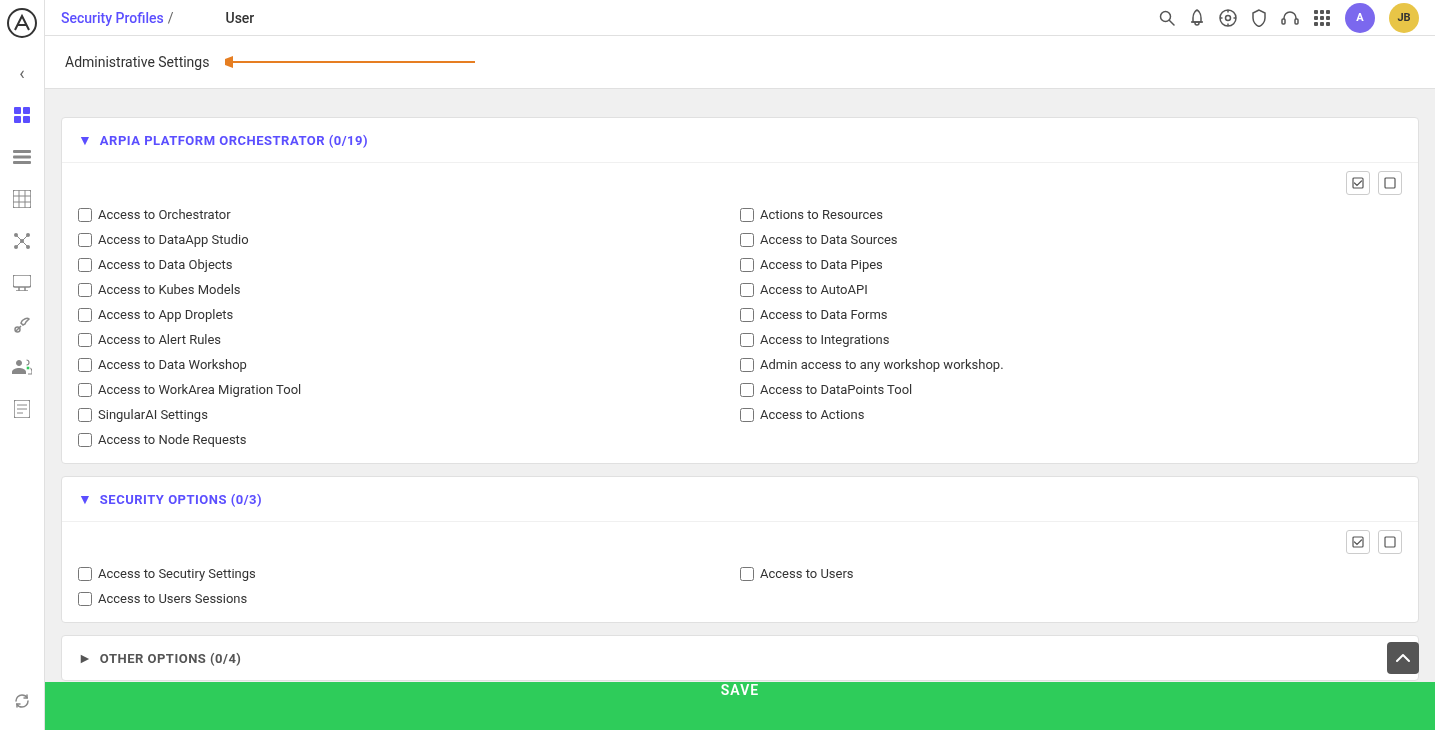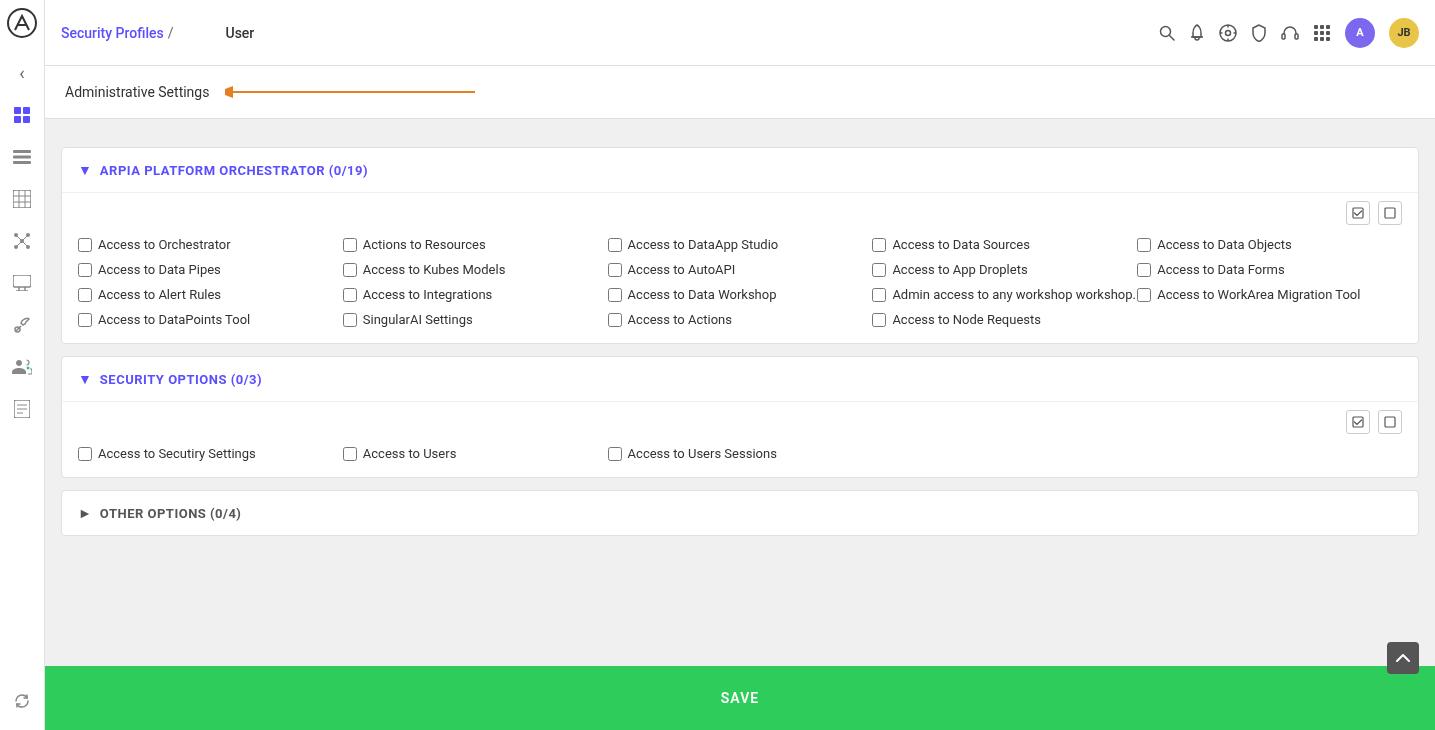--- a/index.html
+++ b/index.html
@@ -46,21 +46,21 @@
     .main-area {
       flex: 1;
       display: flex;
       flex-direction: column;
       overflow: hidden;
     }
 
     
     .top-header {
       background: #fff;
-      height: 66px;
+      height: 36px;
       display: flex;
       align-items: center;
       justify-content: space-between;
       padding: 0 16px;
       border-bottom: 1px solid #e0e0e0;
       flex-shrink: 0;
     }
     .breadcrumb {
       display: flex;
       align-items: center;
@@ -186,21 +186,21 @@
       align-items: center;
       justify-content: center;
       cursor: pointer;
       font-size: 13px;
       color: #555;
     }
 
     
     .checkbox-grid {
       display: grid;
-      grid-template-columns: 1fr 1fr 1fr 1fr 1fr;
+      grid-template-columns: 1fr 1fr;
       gap: 10px 0;
     }
     .checkbox-item {
       display: flex;
       align-items: center;
       gap: 6px;
       font-size: 13px;
       color: #333;
     }
     .checkbox-item input[type="checkbox"] {
@@ -217,24 +217,23 @@
     .section-collapsed .section-title {
       color: #555;
     }
 
     
     .save-bar {
       position: fixed;
       bottom: 0;
       left: 45px;
       right: 0;
-      height: 64px;
+      height: 48px;
       background: #2ecc5a;
       display: flex;
-      align-items: center;
       justify-content: center;
       cursor: pointer;
       z-index: 100;
     }
     .save-btn-text {
       color: #fff;
       font-size: 14px;
       font-weight: 600;
       letter-spacing: 1px;
     }

